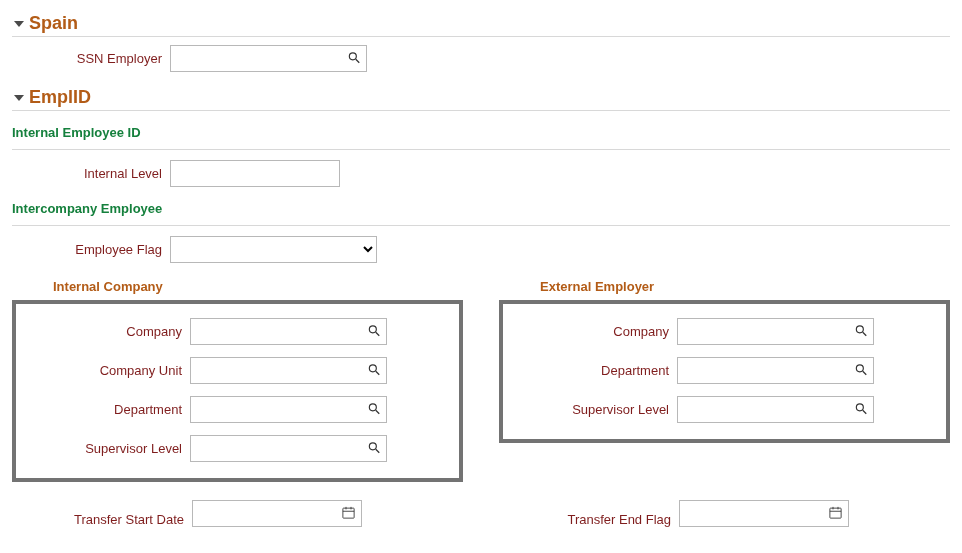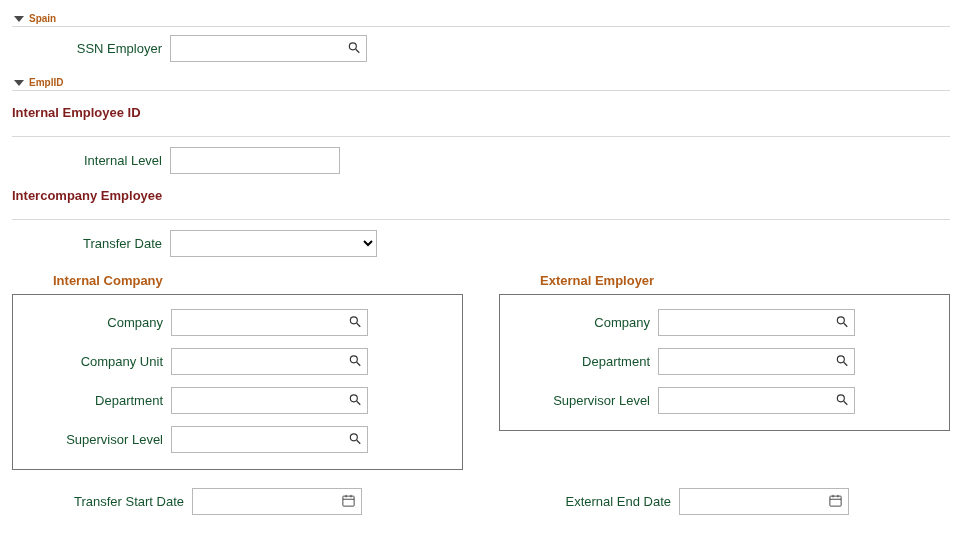--- a/index.html
+++ b/index.html
@@ -23,41 +23,41 @@
   .section-header .arrow {
     width: 0; height: 0;
     border-left: 5px solid transparent;
     border-right: 5px solid transparent;
     border-top: 6px solid #4a4a4a;
     margin-left: 2px;
   }
   .section-title {
     color: #b35c17;
     font-weight: bold;
-    font-size: 10px;
+    font-size: 18px;
   }
   .subsection-title {
-    color: #7f1d1d;
+    color: #15803d;
     font-weight: bold;
     font-size: 13px;
     border-bottom: 1px solid #d8d8d8;
-    padding-bottom: 16px;
+    padding-bottom: 9px;
     margin-top: 14px;
     margin-bottom: 10px;
   }
   .field-row {
     display: flex;
     align-items: center;
     margin-bottom: 12px;
   }
   .field-label {
     width: 158px;
     text-align: right;
     padding-right: 8px;
-    color: #14532d;
+    color: #7f1d1d;
   }
   .text-input {
     height: 27px;
     border: 1px solid #b8b8b8;
     padding: 2px 6px;
     font-size: 13px;
     background: #fff;
   }
   .text-input.w170 { width: 170px; }
   .lookup-wrap {
@@ -101,22 +101,22 @@
     width: 465px;
   }
   .col-title {
     color: #b35c17;
     font-weight: bold;
     font-size: 13px;
     margin-bottom: 6px;
     padding-left: 41px;
   }
   .group-box {
-    border: 1px solid #737373;
-    padding: 14px 10px 4px 0;
+    border: 4px solid #737373;
+    padding: 14px 10px 4px 16px;
   }
   .date-wrap {
     position: relative;
     display: inline-block;
   }
   .date-input {
     height: 27px;
     width: 170px;
     border: 1px solid #b8b8b8;
     padding: 2px 28px 2px 6px;
@@ -133,21 +133,21 @@
     padding: 2px;
     cursor: pointer;
     display: flex;
   }
   .icon-calendar svg { width: 15px; height: 15px; stroke: #333; stroke-width: 1.4; fill: none; }
   .bottom-row {
     display: flex;
     gap: 36px;
     margin-top: 18px;
   }
-  .bottom-row .field-row { margin-bottom: 0; width: 465px; }
+  .bottom-row .field-row { margin-bottom: 0; width: 465px; align-items: flex-end; }
   .bottom-row .field-label { width: 180px; }
 </style>
 </head>
 <body>
 
 <div class="section-header">
   <span class="arrow"></span>
   <span class="section-title">Spain</span>
 </div>
 <div class="field-row">
@@ -171,21 +171,21 @@
 </div>
 
 <div class="subsection-title">Internal Employee ID</div>
 <div class="field-row">
   <span class="field-label">Internal Level</span>
   <input type="text" class="text-input w170" style="">
 </div>
 
 <div class="subsection-title">Intercompany Employee</div>
 <div class="field-row">
-  <span class="field-label">Transfer Date</span>
+  <span class="field-label">Employee Flag</span>
   <select class="select-input"><option></option></select>
 </div>
 
 <div class="two-col">
 
   <div class="col">
     <div class="col-title">Internal Company</div>
     <div class="group-box">
       <div class="field-row">
         <span class="field-label">Company</span>
@@ -298,21 +298,21 @@
               <line x1="17" y1="14" x2="17" y2="14"></line>
               <line x1="7" y1="18" x2="7" y2="18"></line>
               <line x1="12" y1="18" x2="12" y2="18"></line>
               <line x1="17" y1="18" x2="17" y2="18"></line>
             </svg>
         </span>
       </button>
     </span>
   </div>
   <div class="field-row">
-    <span class="field-label">External End Date</span>
+    <span class="field-label">Transfer End Flag</span>
     <span class="date-wrap">
       <input type="text" class="date-input" style="">
       <button class="date-btn">
         <span class="icon-calendar">
           <svg viewBox="0 0 24 24">
               <rect x="3" y="5" width="18" height="16" rx="1"></rect>
               <line x1="3" y1="10" x2="21" y2="10"></line>
               <line x1="8" y1="3" x2="8" y2="7"></line>
               <line x1="16" y1="3" x2="16" y2="7"></line>
               <line x1="7" y1="14" x2="7" y2="14"></line>

